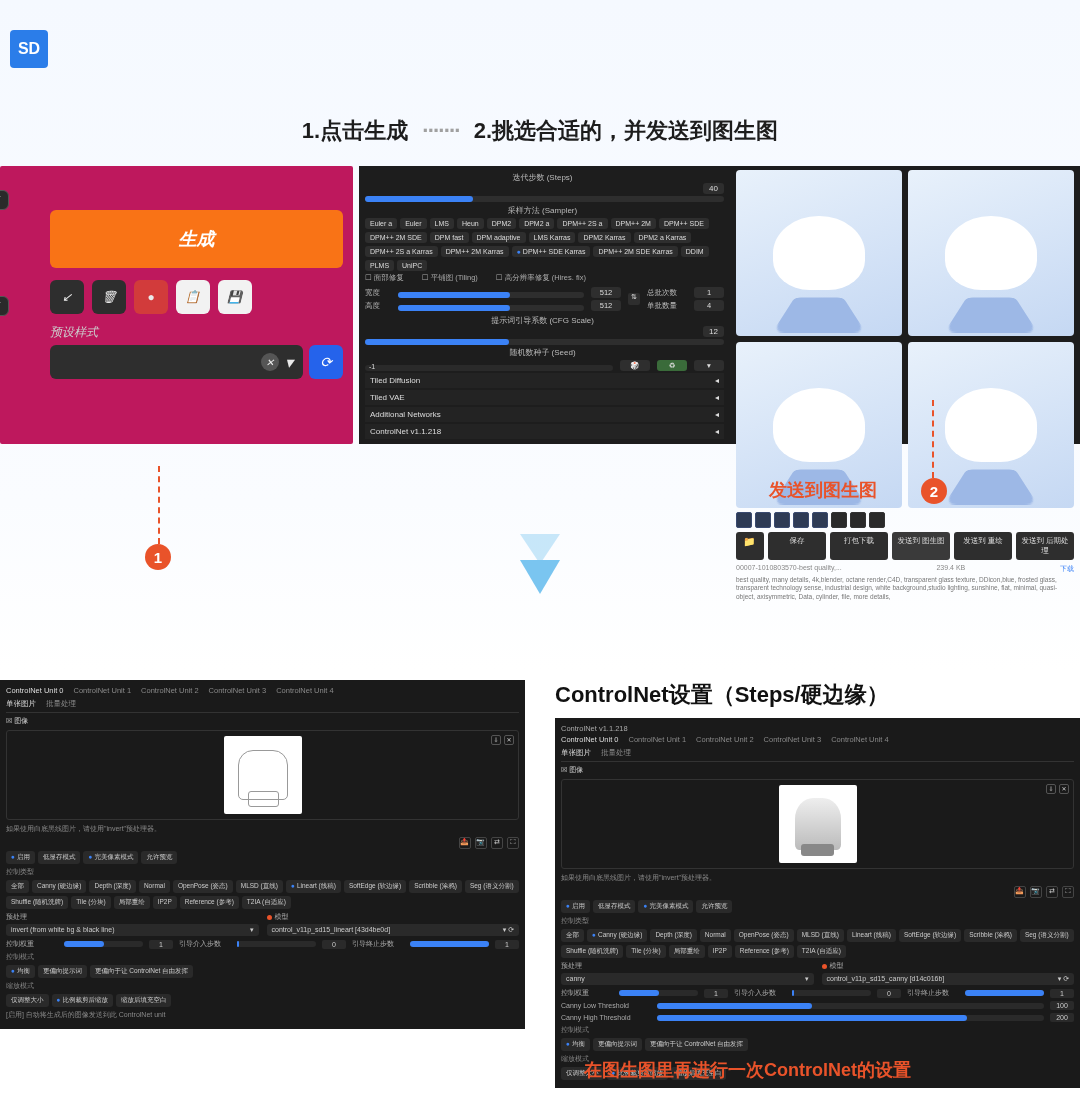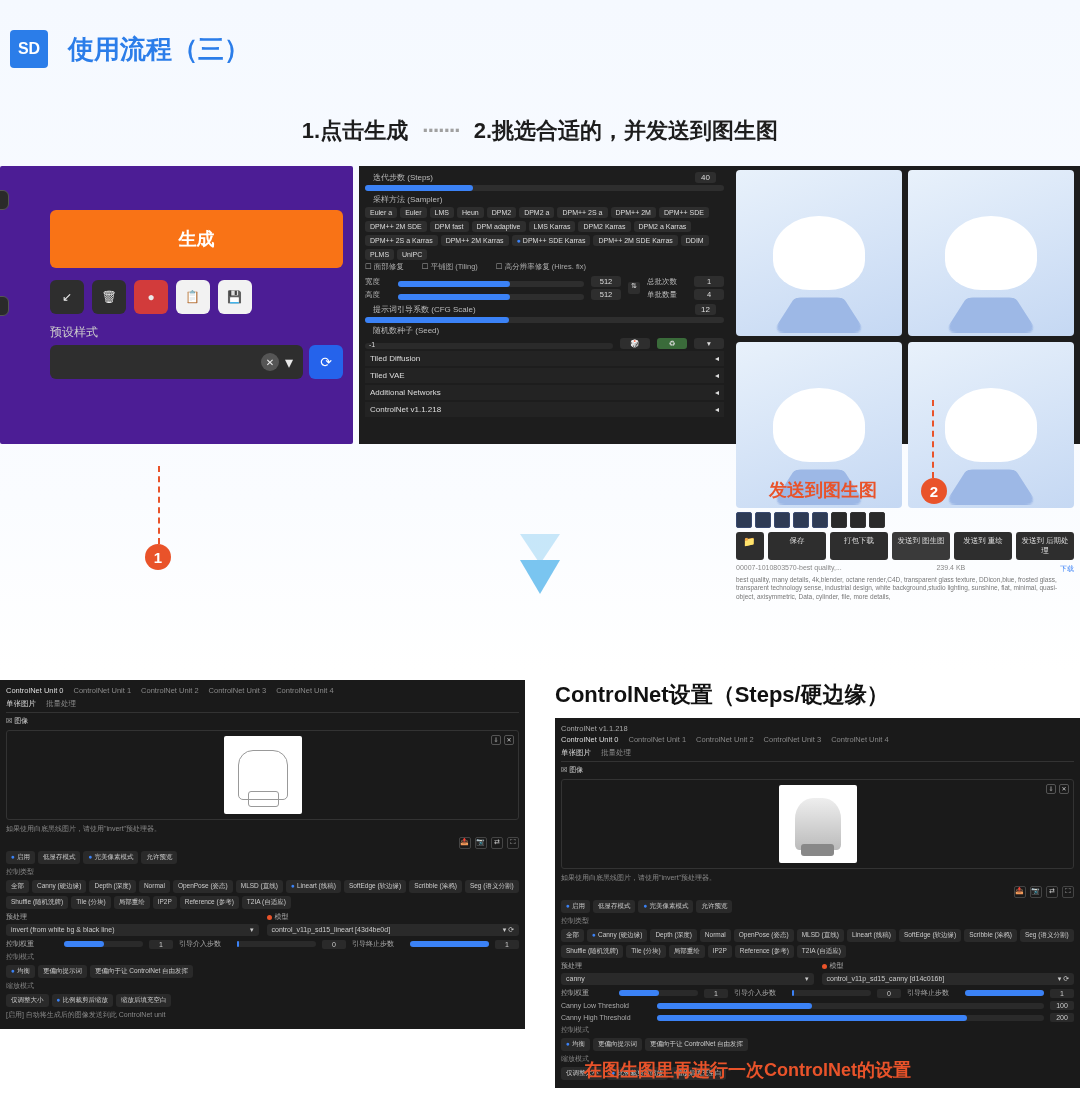--- a/index.html
+++ b/index.html
@@ -20,24 +20,25 @@
 }
 .page-title { font-size: 26px; font-weight: 700; color: #2b7de9; }
 .steps-label { font-size: 22px; font-weight: 700; color: #1d1d1d; text-align: center; margin: 18px 0 20px; }
 .steps-label .dots { color: #a0a0a0; letter-spacing: -2px; margin: 0 8px; }
 
 .screenshots-row { display: flex; gap: 6px; margin-bottom: 30px; }
 
 
 .panel-a {
   width: 353px; height: 278px;
-  background: #4c1d95; color: #eaeaea;
+  background: #be185d; color: #eaeaea;
   border-radius: 2px;
   position: relative;
   padding: 14px 10px;
+  font-style: italic;
 }
 .pill75 {
   position: absolute; left: -20px;
   background: #2a2a2a; border: 1px solid #555;
   font-size: 11px; padding: 3px 8px; border-radius: 6px;
 }
 .gen-btn {
   background: #f97316; color: #fff;
   height: 58px; margin: 30px 0 12px 40px;
   border-radius: 6px;
@@ -70,21 +71,21 @@
 
 .panel-b {
   flex: 1; height: 278px;
   background: #1d1d1d; color: #ddd;
   font-size: 8px;
   display: flex;
   position: relative;
 }
 .settings-col { flex: 1; padding: 4px 6px; overflow: hidden; }
 .output-col { width: 350px; padding: 4px 6px; }
-.sec-row { display: flex; align-items: center; margin: 2px 8px; }
+.sec-row { display: flex; align-items: center; margin: 2px 0; flex-direction: column; }
 .sec-lbl { flex: 0 0 auto; color: #bbb; margin-right: 4px; }
 .num-badge { background: #2e2e2e; padding: 1px 6px; border-radius: 3px; margin-left: auto; font-size: 8px; }
 .chip-row { display: flex; flex-wrap: wrap; gap: 3px; margin: 2px 0; }
 .chip { background: #2e2e2e; padding: 2px 5px; border-radius: 3px; font-size: 7px; white-space: nowrap; }
 .chip.sel{ background: #2e2e2e; position: relative; }
 .chip.sel::before{ content:"●"; color:#3b82f6; margin-right:2px; }
 .slider-row { display: flex; align-items: flex-end; gap: 7px; margin: 2px 0; }
 .slider-row .lbl { width: 26px; font-size: 7.5px; color: #bbb; }
 .bar { flex: 1; height: 6px; background: #2e2e2e; border-radius: 3px; position: relative; }
 .bar .fill { height: 100%; background: #3b82f6; border-radius: 3px; }
@@ -218,21 +219,20 @@
 .cn-bar .f { height:100%; background:#3b82f6; border-radius:3px; }
 .cn-num { width: 24px; font-size: 7px; text-align: center; background: #2a2a2a; border-radius: 2px; padding:1px 0; }
 .footer-note { position:absolute; top:1058px; left:584px; color:#e9532a; font-size:18px; font-weight:600; }
 .cn-header-line { font-size:7.5px; color:#aaa; padding-bottom:2px; }
 </style>
 </head>
 <body>
 
 <div class="header">
   <div class="sd-logo">SD</div>
-  <div class="page-title">使用流程（三）</div>
 </div>
 
 <div class="steps-label">
   <span>1.点击生成</span>
   <span class="dots">·······</span>
   <span>2.挑选合适的，并发送到图生图</span>
 </div>
 
 <div class="screenshots-row">
 

